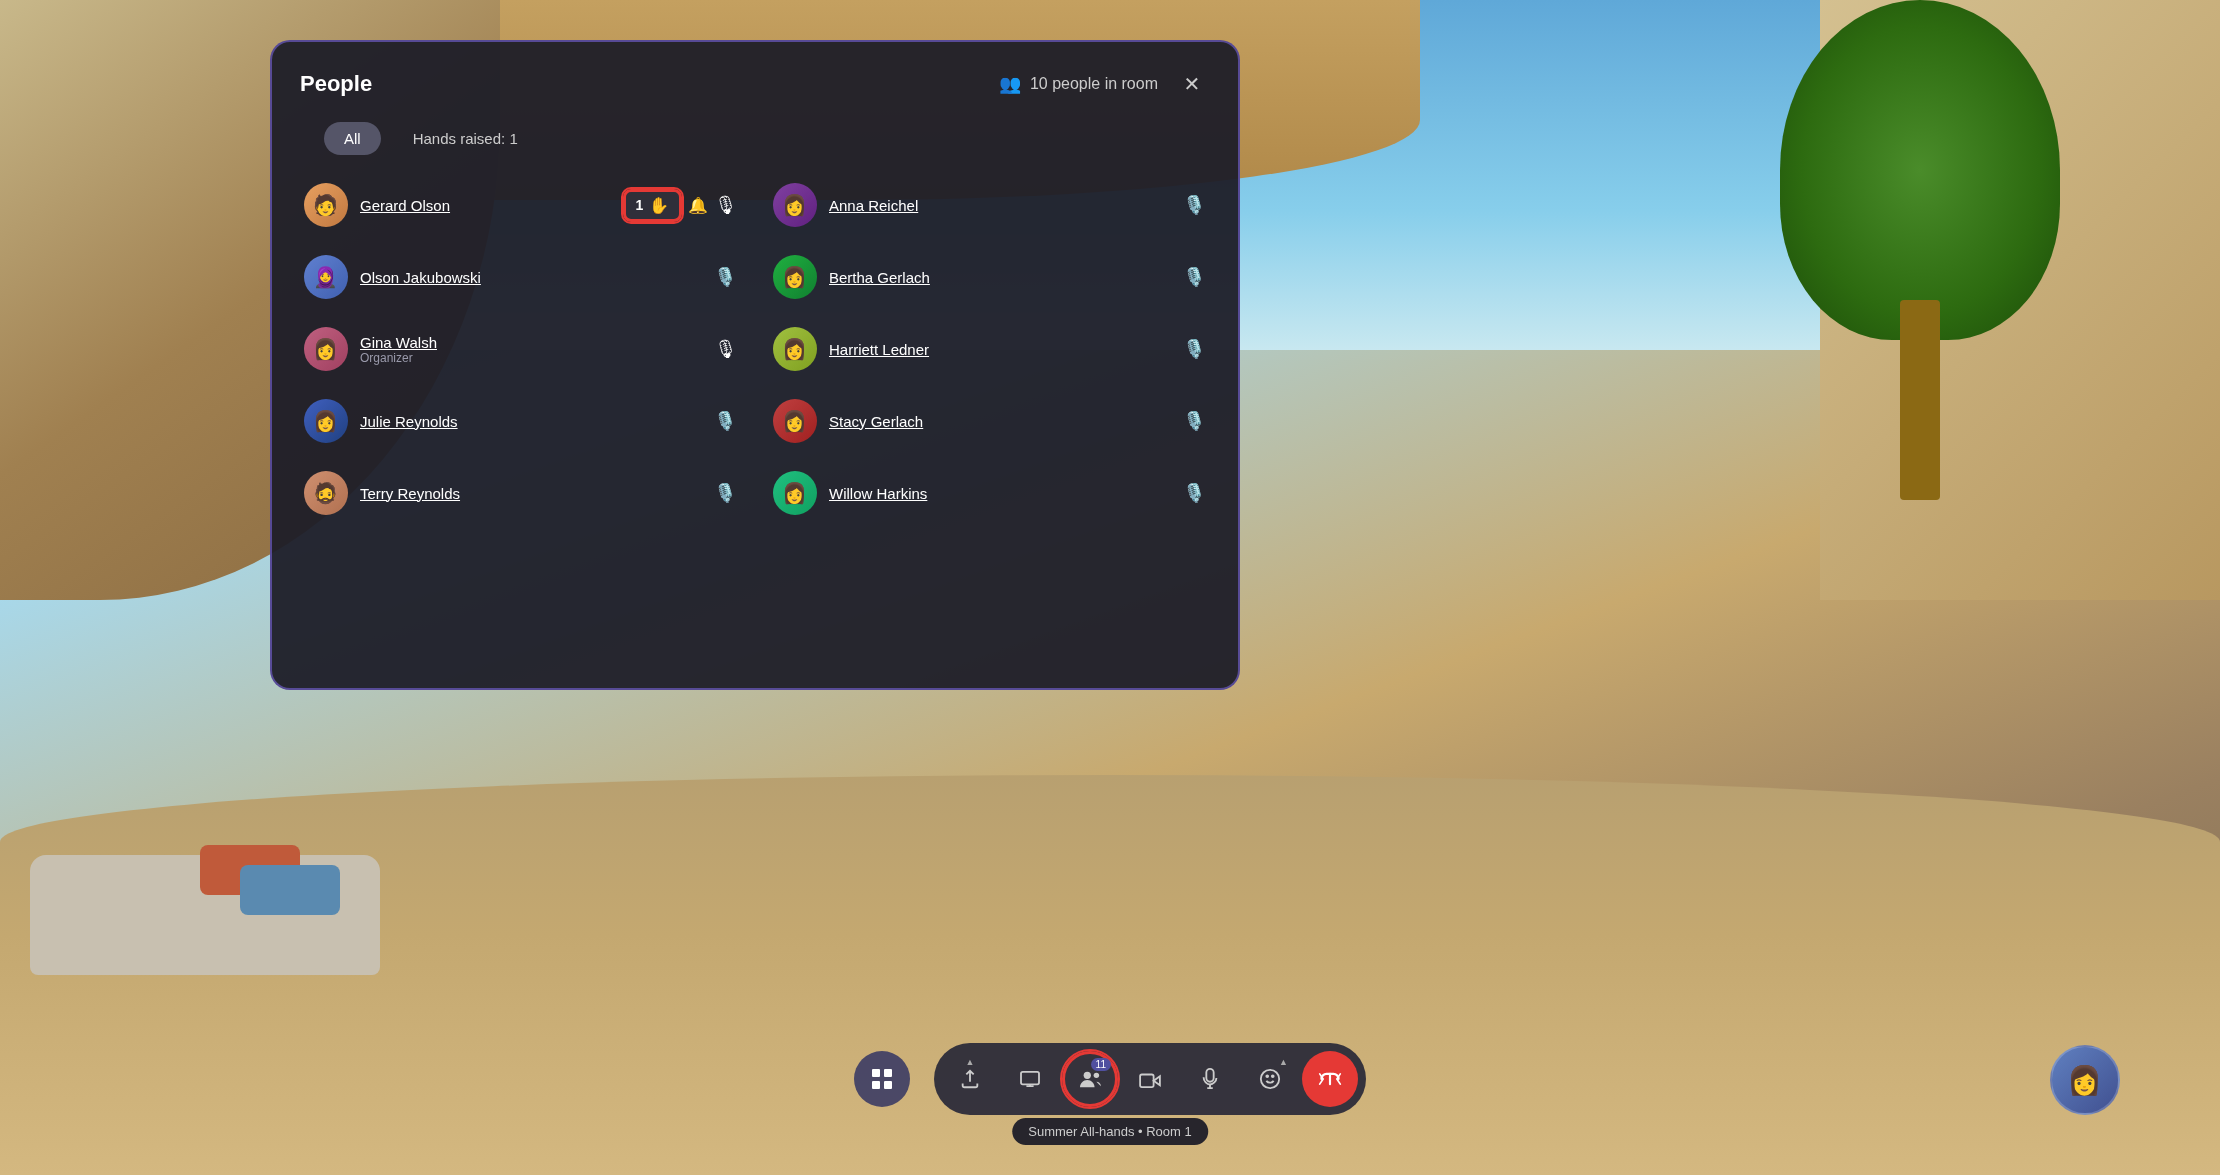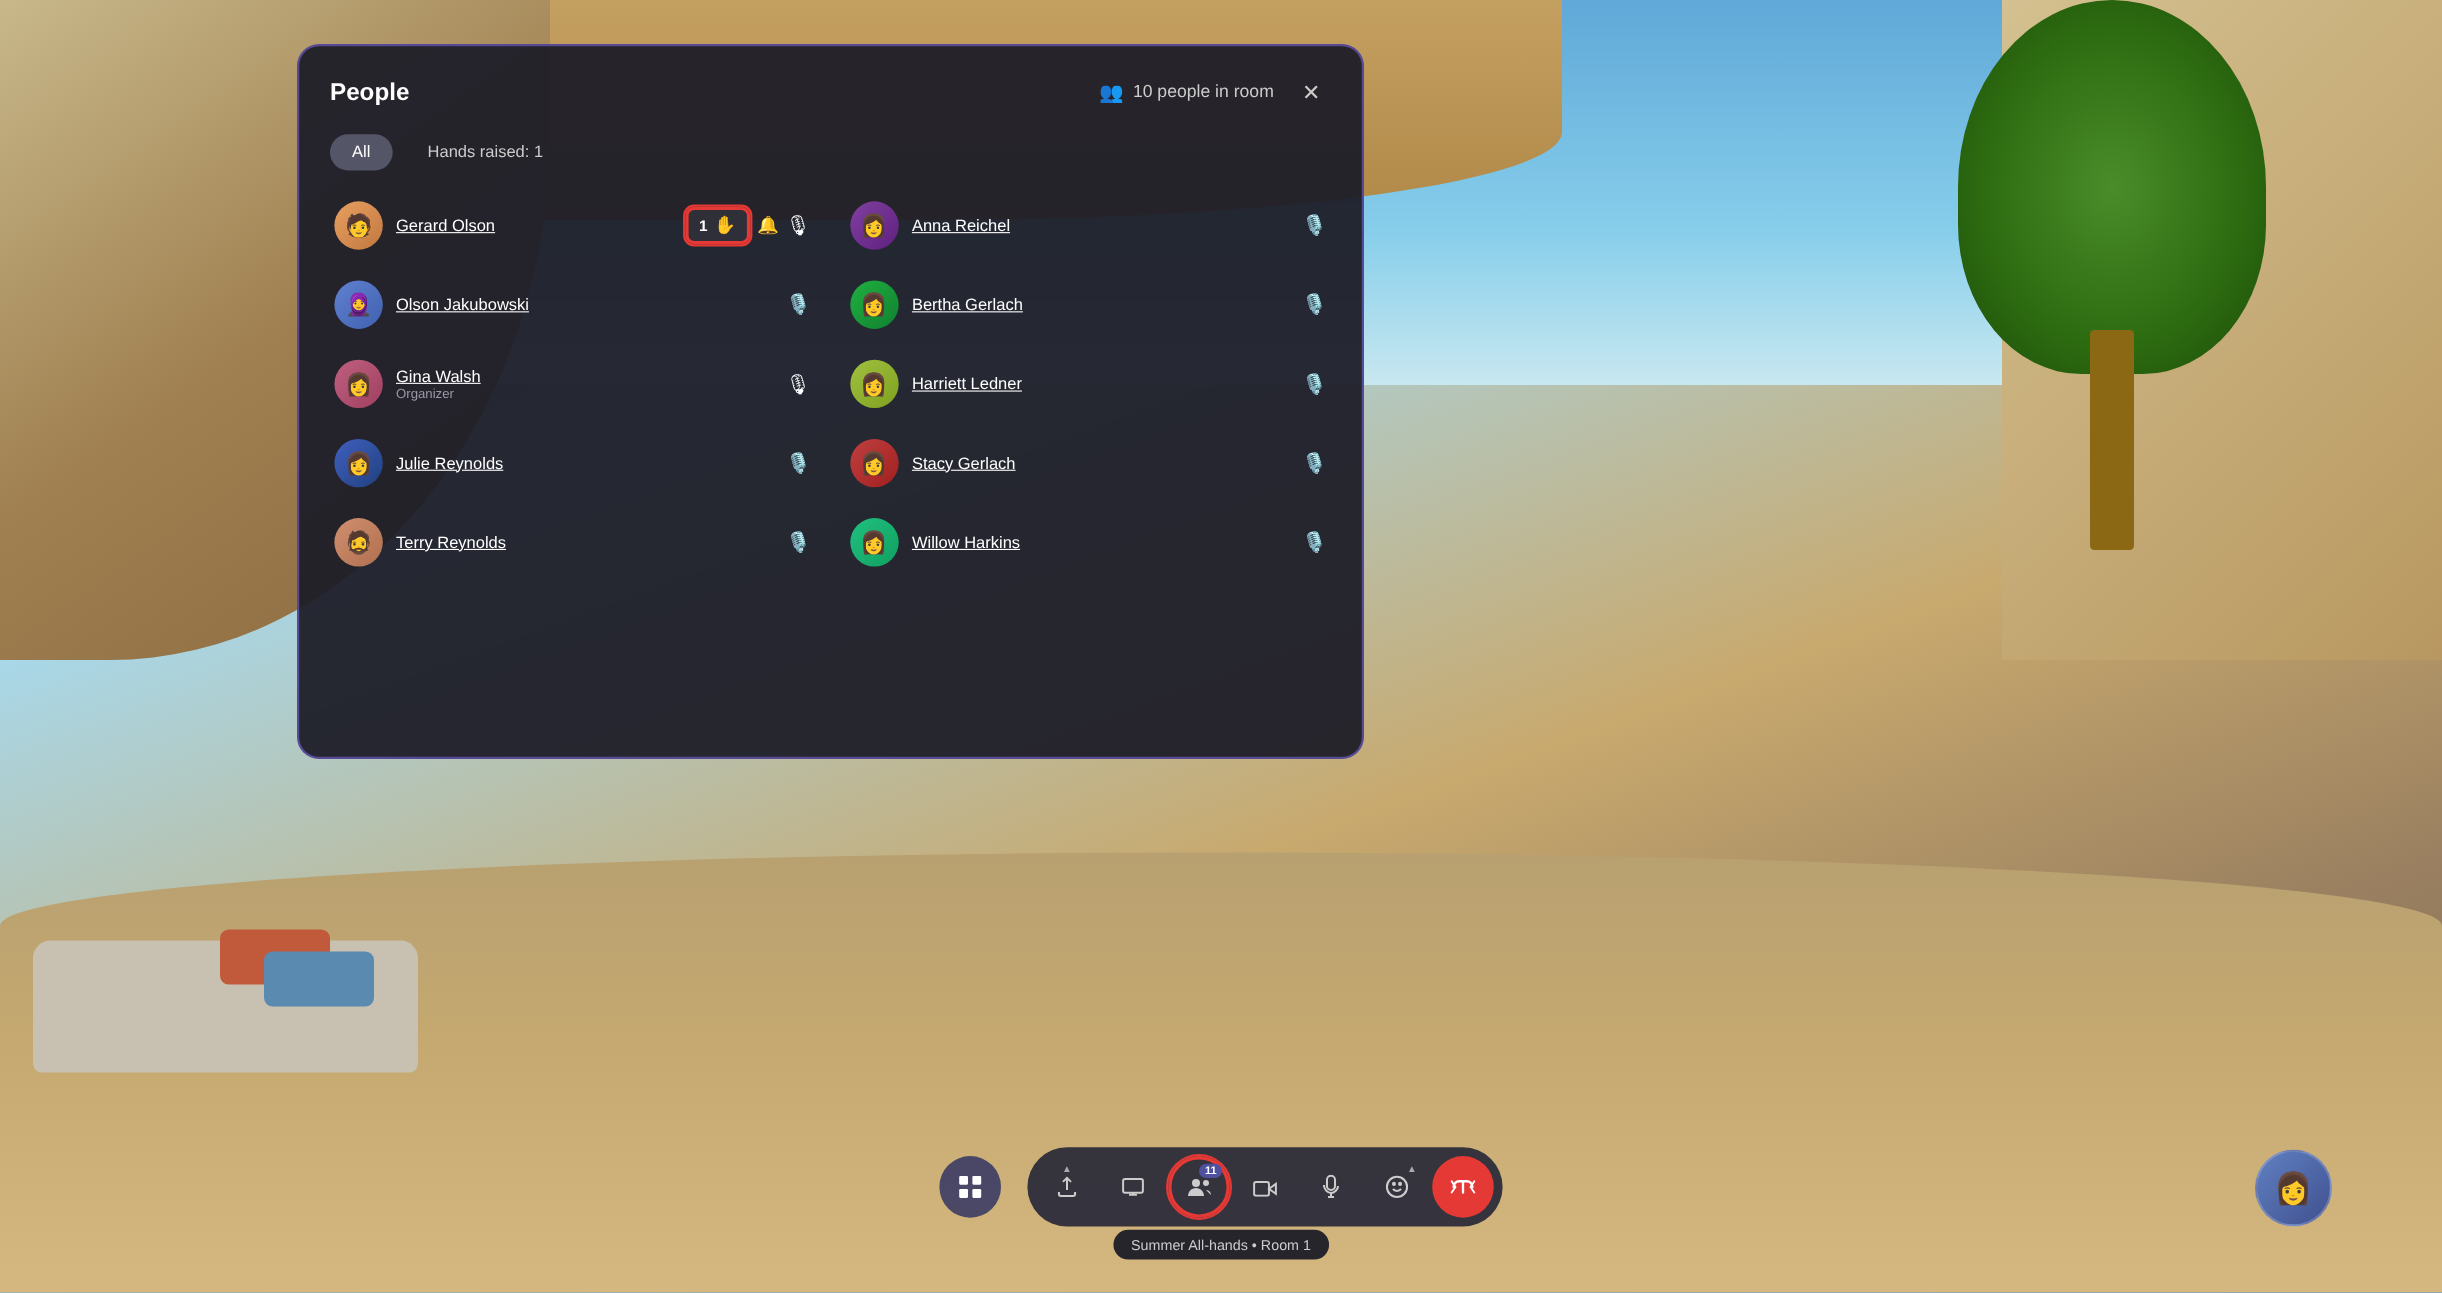--- a/index.html
+++ b/index.html
@@ -175,20 +175,21 @@
       background: transparent;
       border: none;
     }
 
     
     .filter-tabs {
       display: flex;
       align-items: center;
       gap: 12px;
       padding: 8px 28px 16px 28px;
+      margin-left: 24px;
     }
 
     .tab-btn {
       padding: 8px 20px;
       border-radius: 20px;
       border: none;
       cursor: pointer;
       font-size: 15px;
       font-weight: 500;
     }
@@ -356,21 +357,21 @@
       outline: 2px solid #e53935;
     }
 
     .toolbar-badge {
       position: absolute;
       top: 4px;
       right: 4px;
       background: #5050a0;
       color: #ffffff;
       font-size: 10px;
-      font-weight: 700;
+      font-weight: 400;
       border-radius: 10px;
       padding: 1px 5px;
       min-width: 18px;
       text-align: right;
       margin-left: 28px;
     }
 
     .apps-btn {
       width: 56px;
       height: 56px;

